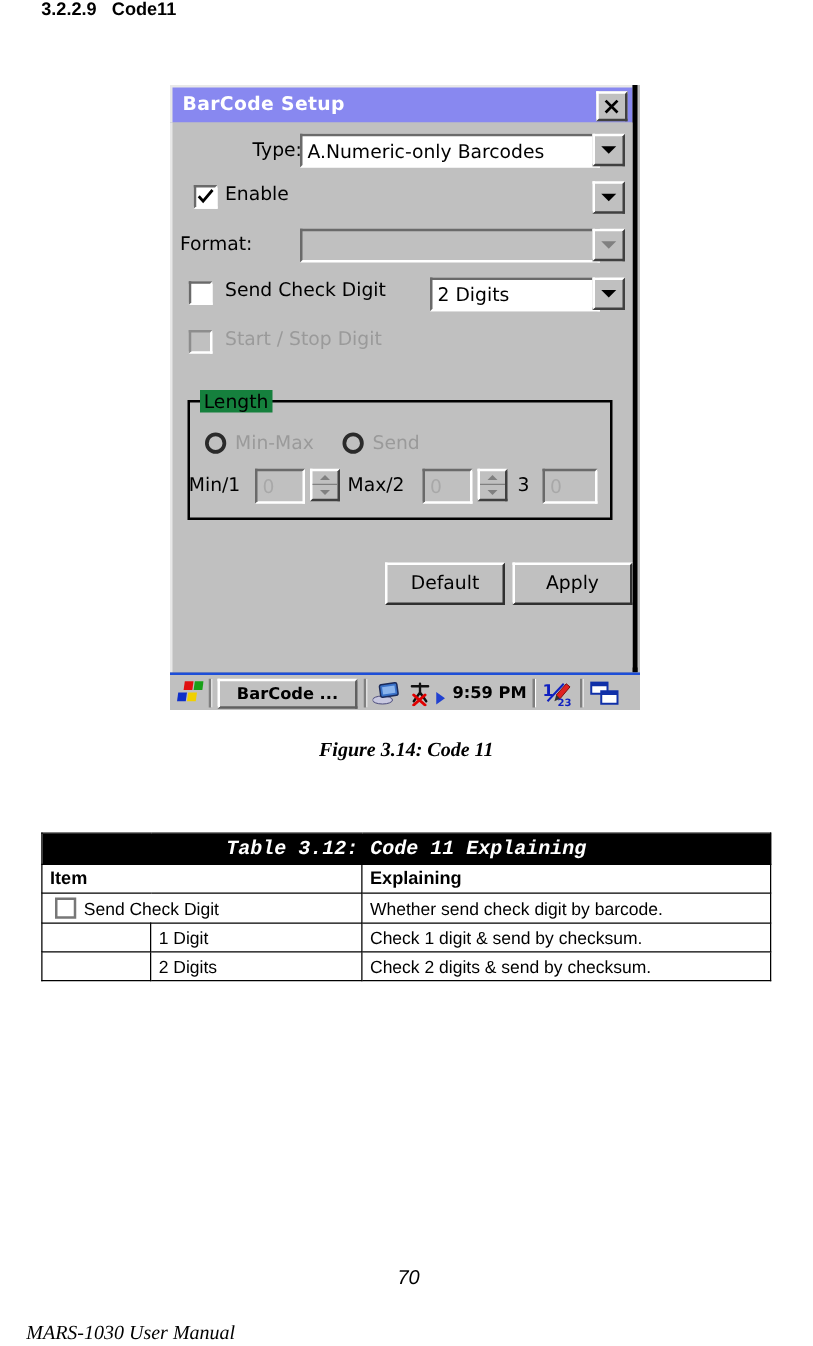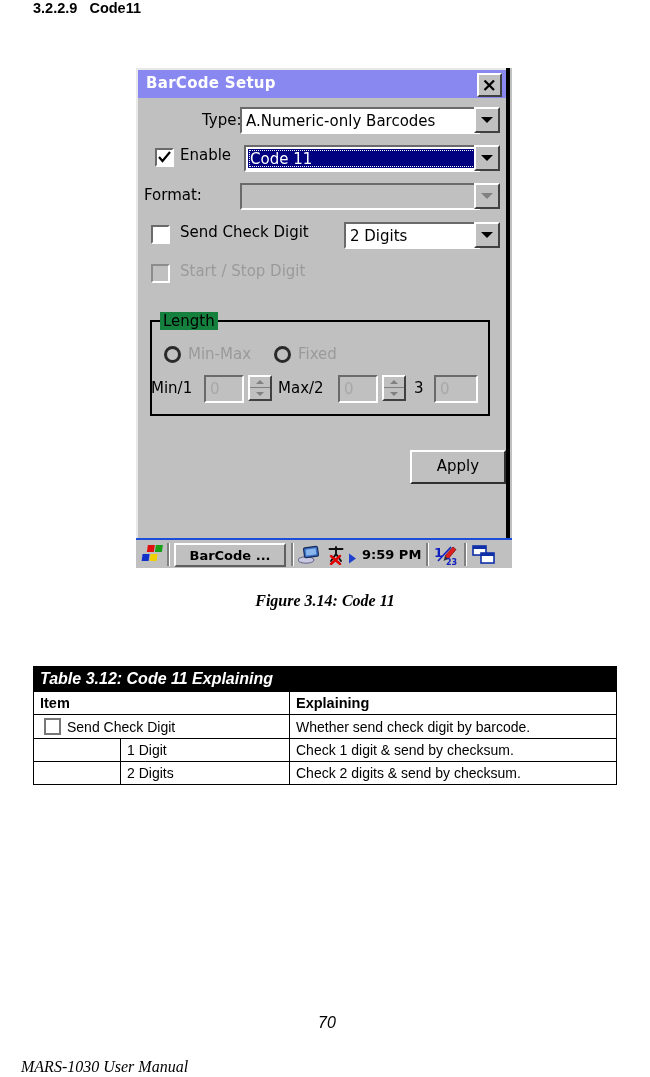--- a/index.html
+++ b/index.html
@@ -330,25 +330,26 @@
     font-size: 14px;
   }
   table.doc-table td {
     border: 1px solid #000000;
     padding: 3px 6px;
     vertical-align: middle;
   }
   td.tbl-title {
     background: #000000;
     color: #ffffff;
-    font-family: Liberation Sans, sans-serif;
+    font-family: Liberation Mono, monospace;
     font-style: italic;
     font-weight: bold;
     font-size: 16px;
     padding: 3px 6px;
+    text-align: center;
   }
   td.col-head {
     font-weight: bold;
     font-size: 14.5px;
     padding-top: 5px;
     padding-bottom: 5px;
   }
   .cell-cb {
     display: inline-block;
     width: 17px; height: 17px;
@@ -408,25 +409,20 @@
       <div class="dd-btn" style="left:336px; top:9px;">
         <span class="tri"></span>
       </div>
 
       <div class="cb" style="left:17px; top:50px;">
         <svg width="15" height="15" viewBox="0 0 15 15">
           <path d="M2 7 L5.5 11 L13 2" stroke="#000" stroke-width="2.2" fill="none"></path>
         </svg>
       </div>
       <div class="lbl" style="position:absolute; left:42px; top:48px;">Enable</div>
-      <div class="field" style="left:106px; top:47px; width:236px; height:27px;">
-        <div class="sel-highlight">
-          <div class="field-text">Code 11</div>
-        </div>
-      </div>
       <div class="dd-btn" style="left:336px; top:47px;">
         <span class="tri"></span>
       </div>
 
       <div class="lbl" style="position:absolute; left:6px; top:88px;">Format:</div>
       <div class="field grey" style="left:102px; top:85px; width:240px; height:27px;">
         <div class="field-text placeholder-grey"></div>
       </div>
       <div class="dd-btn disabled" style="left:336px; top:85px;">
         <span class="tri"></span>
@@ -444,21 +440,21 @@
       <div class="cb grey" style="left:13px; top:166px;"></div>
       <div class="lbl disabled" style="position:absolute; left:42px; top:164px;">Start / Stop Digit</div>
 
       <div class="groupbox" style="left:12px; top:222px; width:340px; height:96px;">
         <div class="groupbox-title">Length</div>
 
         <div class="radio" style="left:12px; top:24px;"></div>
         <div class="lbl disabled" style="position:absolute; left:36px; top:23px;">Min-Max</div>
 
         <div class="radio" style="left:122px; top:24px;"></div>
-        <div class="lbl disabled" style="position:absolute; left:146px; top:23px;">Fixed</div>
+        <div class="lbl disabled" style="position:absolute; left:146px; top:23px;">Send</div>
 
         <div class="lbl" style="position:absolute; left:-1px; top:57px;">Min/1</div>
         <div class="field grey" style="left:52px; top:53px; width:40px; height:28px;">
           <div class="field-text placeholder-grey">0</div>
         </div>
         <div class="spin" style="left:96px; top:53px;">
           <div class="half top">
               <span class="up"></span>
             </div>
           <div class="half bot">
@@ -478,20 +474,21 @@
               <span class="dn"></span>
             </div>
         </div>
 
         <div class="lbl" style="position:absolute; left:262px; top:57px;">3</div>
         <div class="field grey" style="left:282px; top:53px; width:44px; height:28px;">
           <div class="field-text placeholder-grey">0</div>
         </div>
       </div>
 
+      <div class="pbtn" style="left:170px; top:352px; width:96px; height:34px;">Default</div>
       <div class="pbtn" style="left:272px; top:352px; width:96px; height:34px;">Apply</div>
 
     </div>
 
     <div class="taskbar">
 
       <div style="position:absolute; left:5px; top:4px;">
         <svg width="22" height="22" viewBox="0 0 22 22">
           <rect x="7" y="1" width="7" height="7" fill="#e01010" transform="skewX(-8)"></rect>
           <rect x="15" y="1" width="7" height="7" fill="#18a018" transform="skewX(-8)"></rect>

